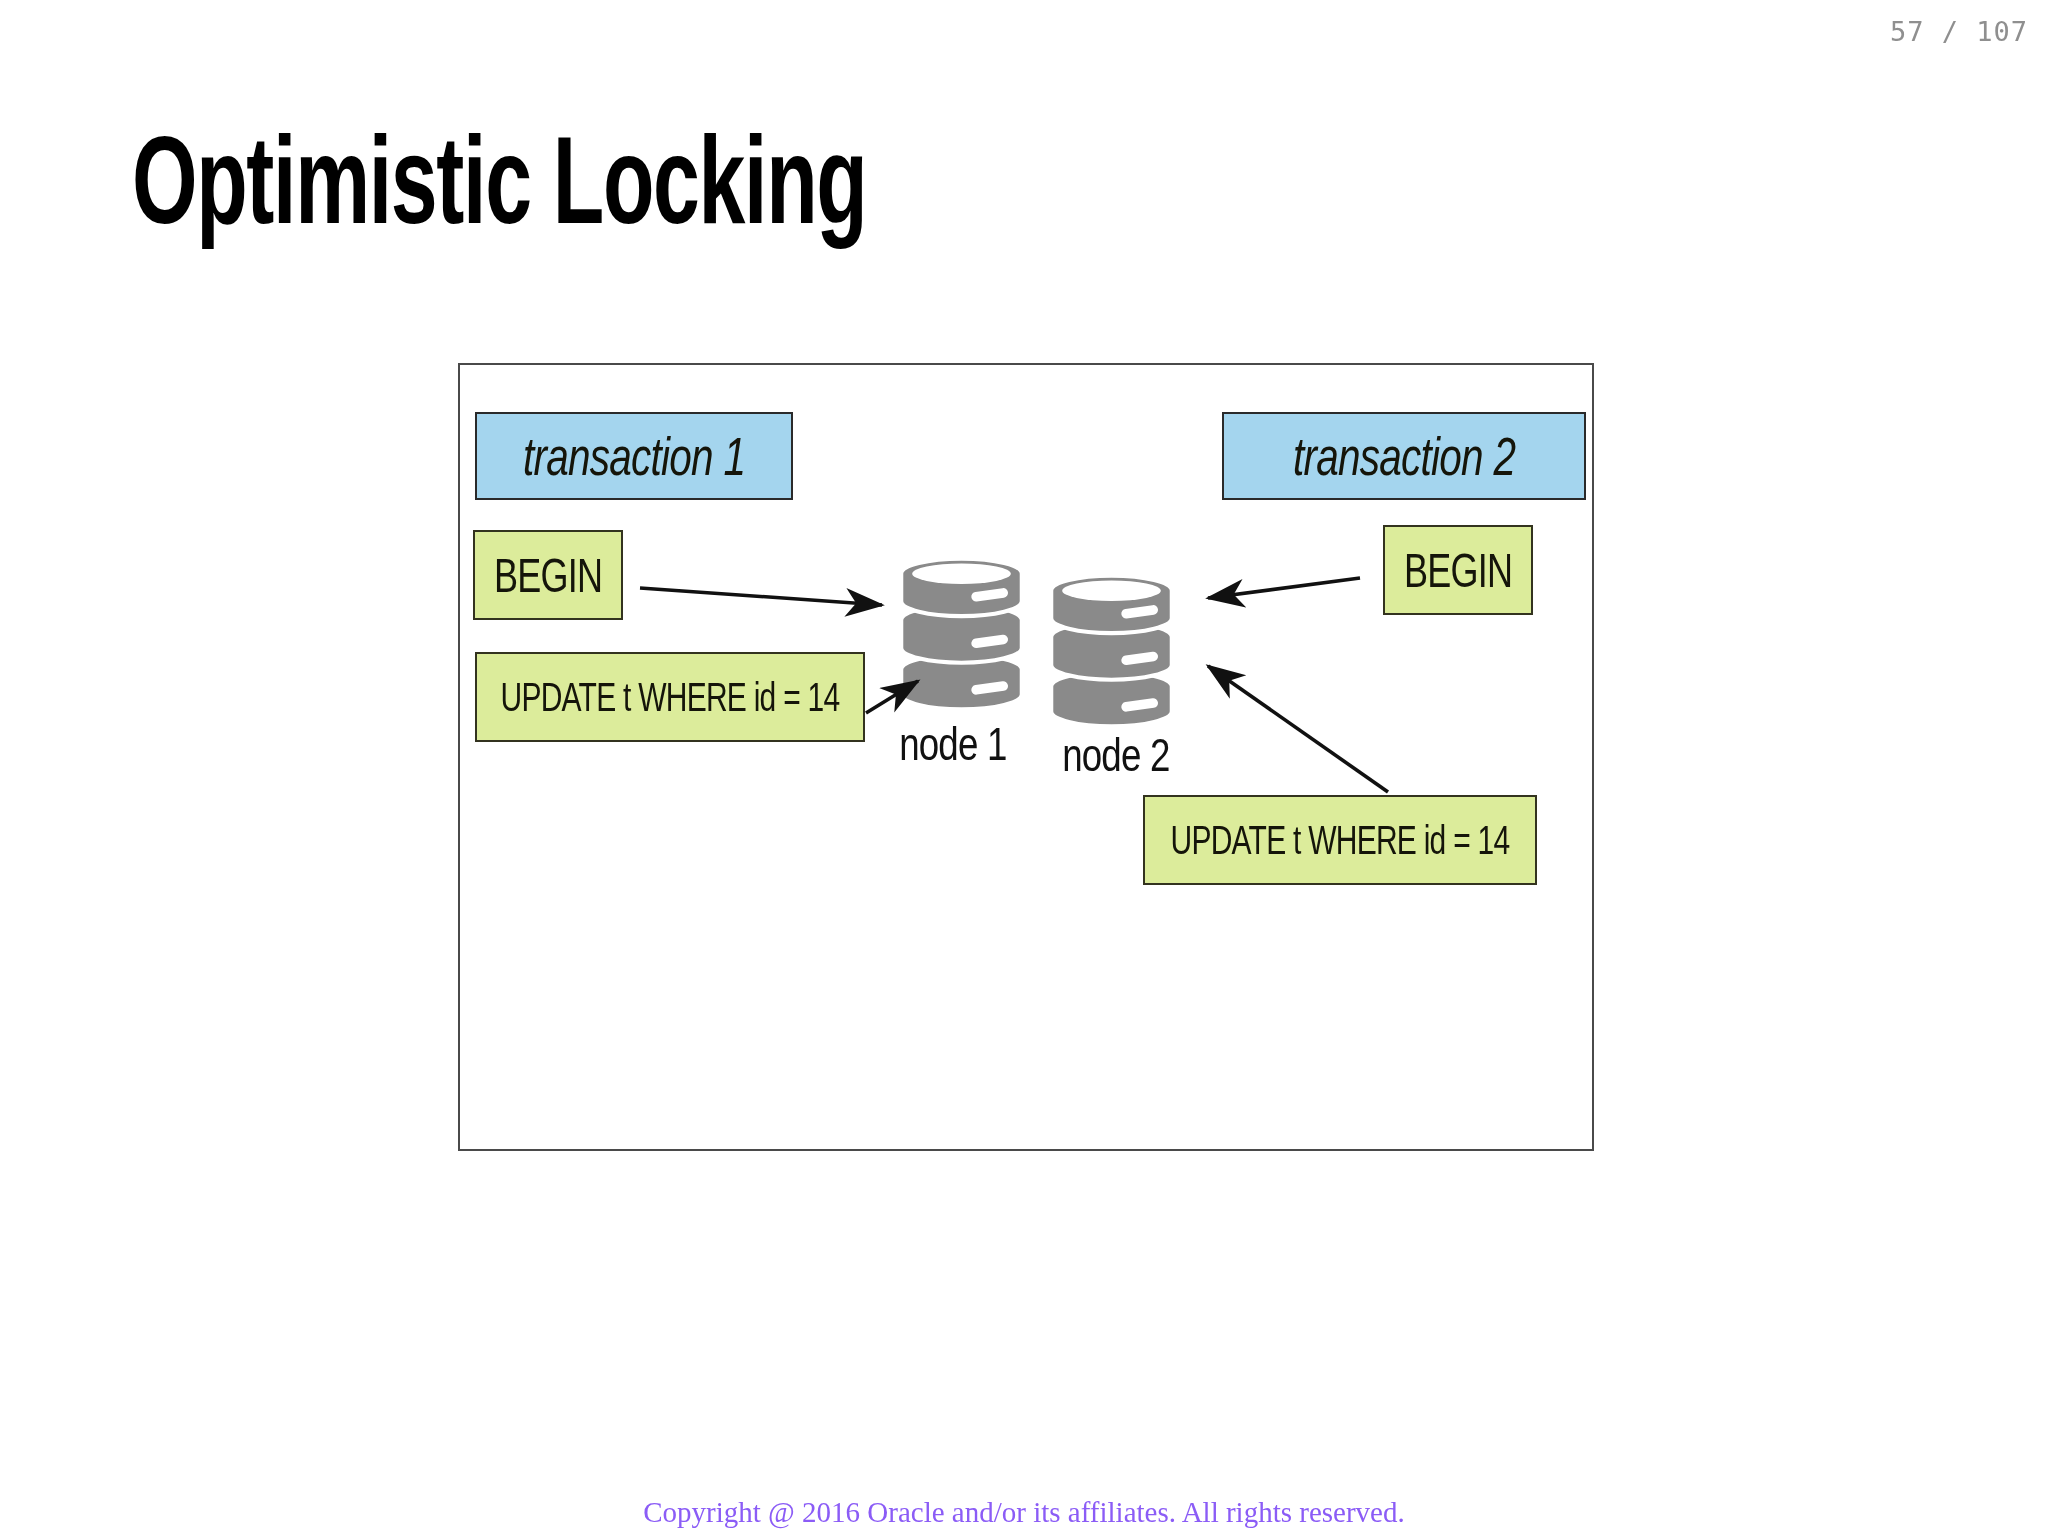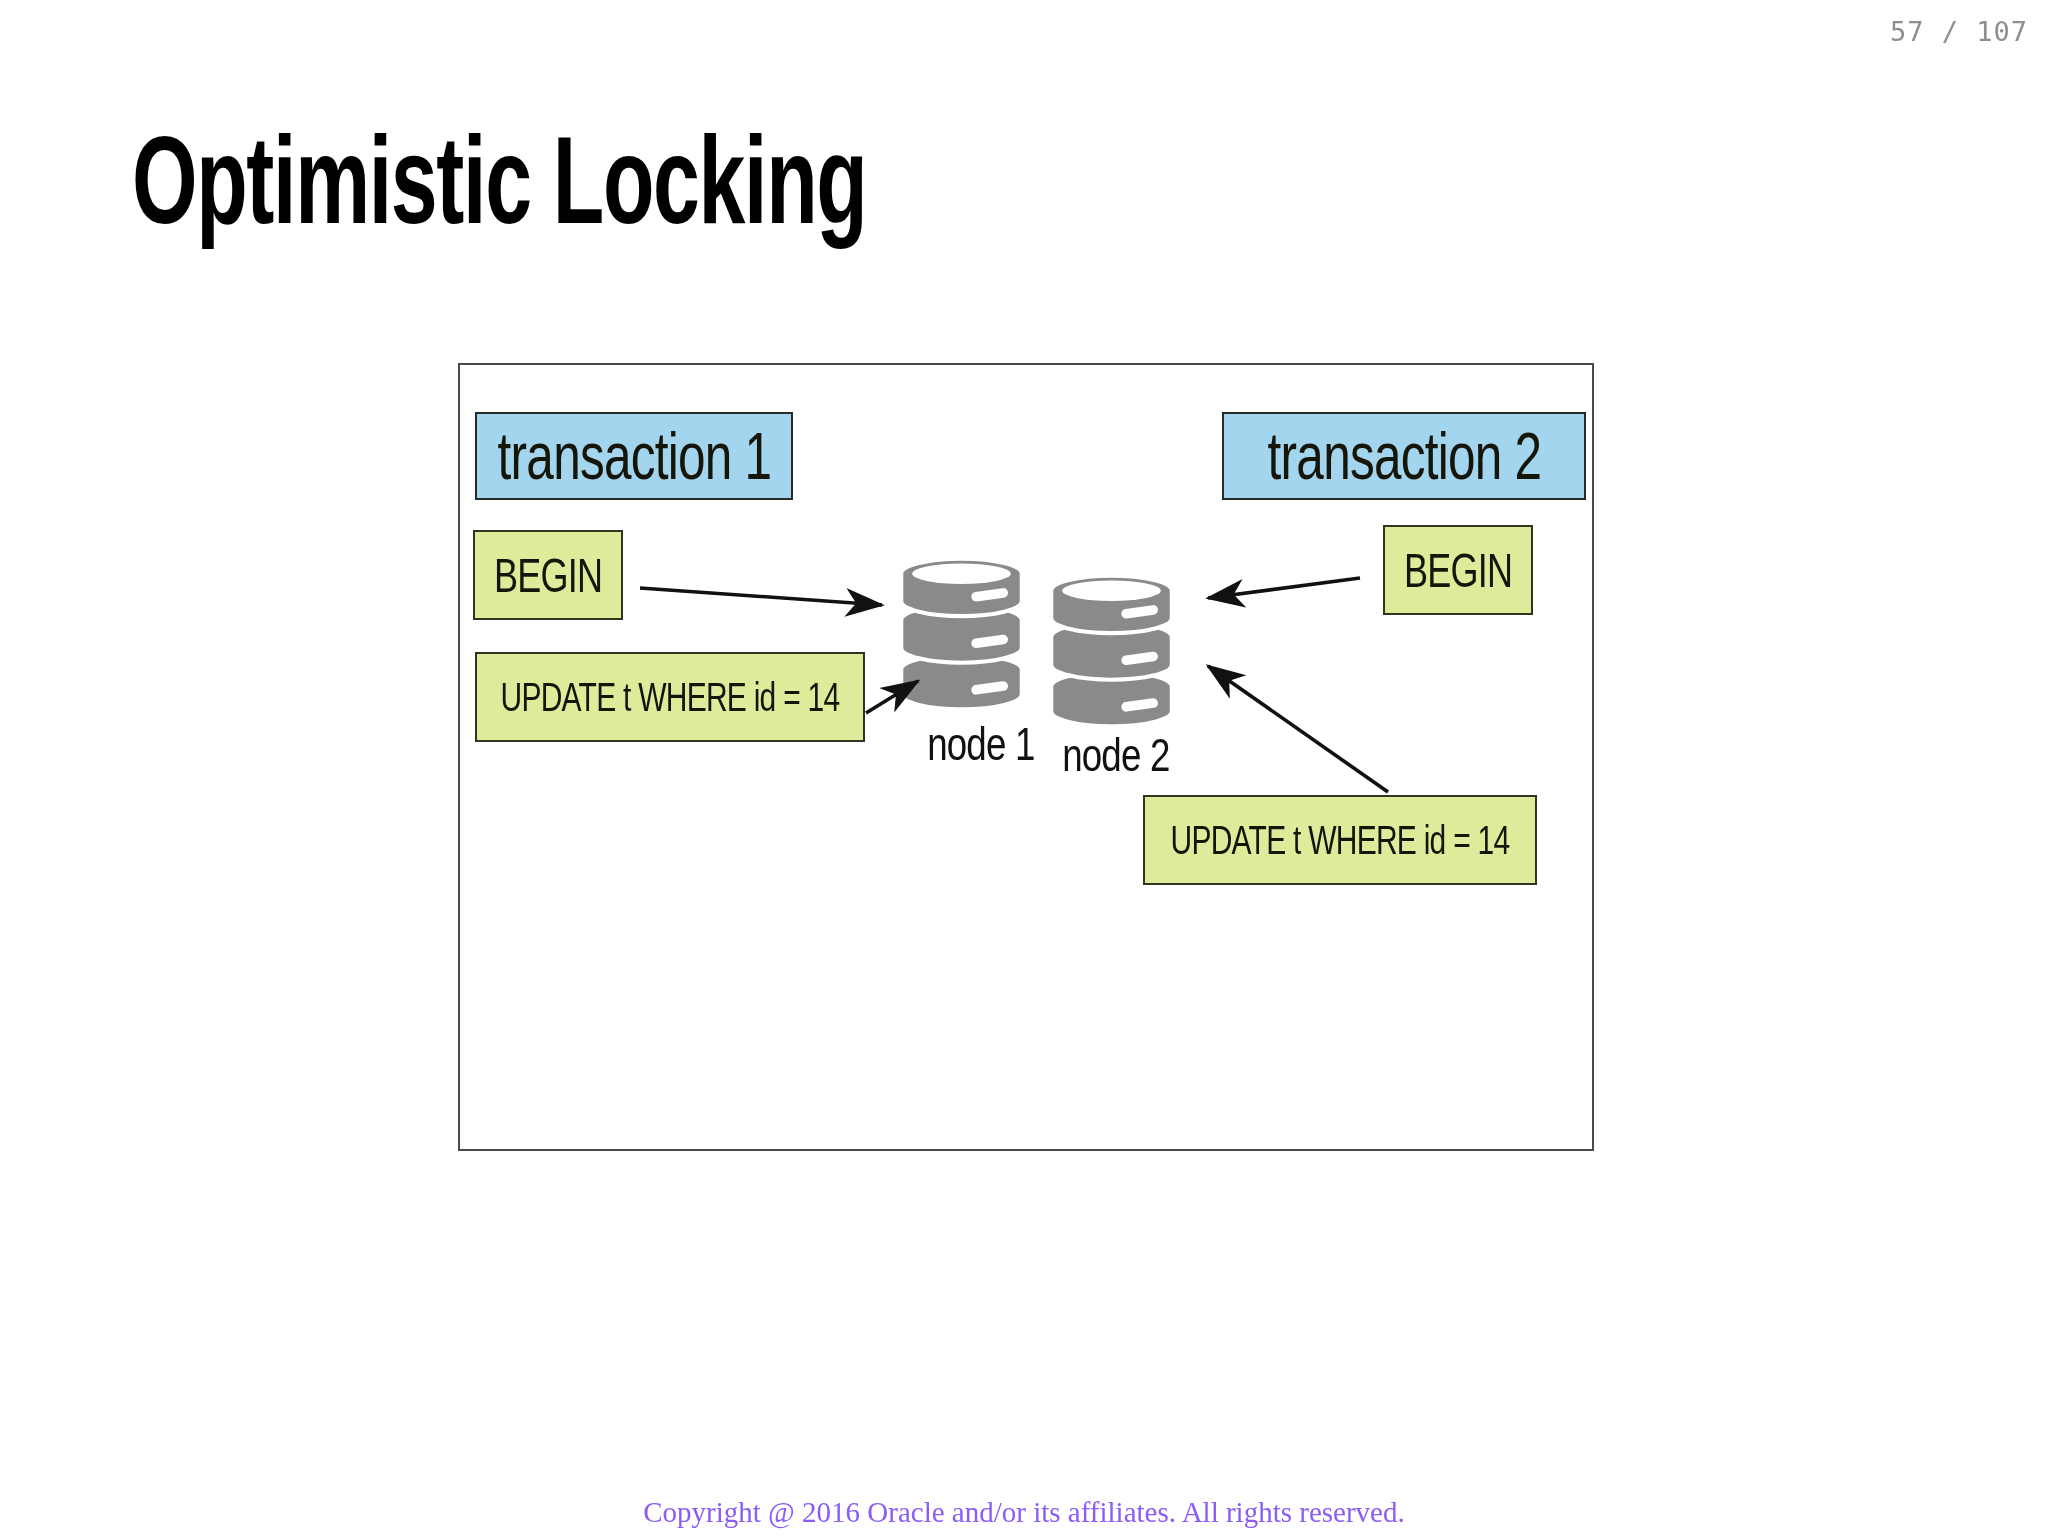--- a/index.html
+++ b/index.html
@@ -33,21 +33,21 @@
     position:absolute;display:flex;align-items:center;justify-content:center;
     box-sizing:border-box;color:#15150a;
   }
   .dbox > span{
     display:inline-block;white-space:nowrap;
     transform:scaleX(0.75);transform-origin:center center;
     letter-spacing:-1px;
   }
   .box-blue{background:var(--blue,#a4d5ee);border:2px solid #2a2a2a;}
   .box-green{background:var(--green,#dcec9b);border:2px solid #33331f;}
-  .tx-box{font-size:66px;}
+  .tx-box{font-size:54px;font-style:italic;}
   .begin-box{font-size:48px;}
   .update-box{font-size:40px;}
   .node-label{
     position:absolute;color:#111;font-size:47px;text-align:center;
     white-space:nowrap;
   }
   .node-label > span{
     display:inline-block;transform:scaleX(0.78);transform-origin:center center;
     letter-spacing:-1px;
   }
@@ -108,21 +108,21 @@
       <path d="M6,82 A44,11 0 0 1 94,82 L94,100 A44,11 0 0 1 6,100 Z"></path>
       <path d="M6,46 A44,11 0 0 1 94,46 L94,66 A44,11 0 0 1 6,66 Z"></path>
       <path d="M6,12 A44,11 0 0 1 94,12 L94,32 A44,11 0 0 1 6,32 Z"></path>
     </g>
     <ellipse cx="50" cy="12" rx="36" ry="7.5" fill="#ffffff"></ellipse>
     <rect x="57" y="24" width="27" height="7" rx="3.5" fill="#ffffff" transform="rotate(-8 70 27)"></rect>
     <rect x="57" y="58" width="27" height="7" rx="3.5" fill="#ffffff" transform="rotate(-8 70 61)"></rect>
     <rect x="57" y="92" width="27" height="7" rx="3.5" fill="#ffffff" transform="rotate(-8 70 95)"></rect>
   </svg>
 
-  <div class="node-label" style="left:908px;top:716px;width:145px;">
+  <div class="node-label" style="left:880px;top:716px;width:145px;">
     <span>node 1</span>
   </div>
   <div class="node-label" style="left:1043px;top:727px;width:145px;">
     <span>node 2</span>
   </div>
 
   <svg class="arrow-layer" viewBox="0 0 2048 1537" aria-hidden="true">
     <defs>
       <marker id="ah" markerWidth="13" markerHeight="10" refX="10.2" refY="4" orient="auto" markerUnits="strokeWidth">
         <path d="M0,0 L11,4 L0,8 L3,4 Z" fill="#111111"></path>

